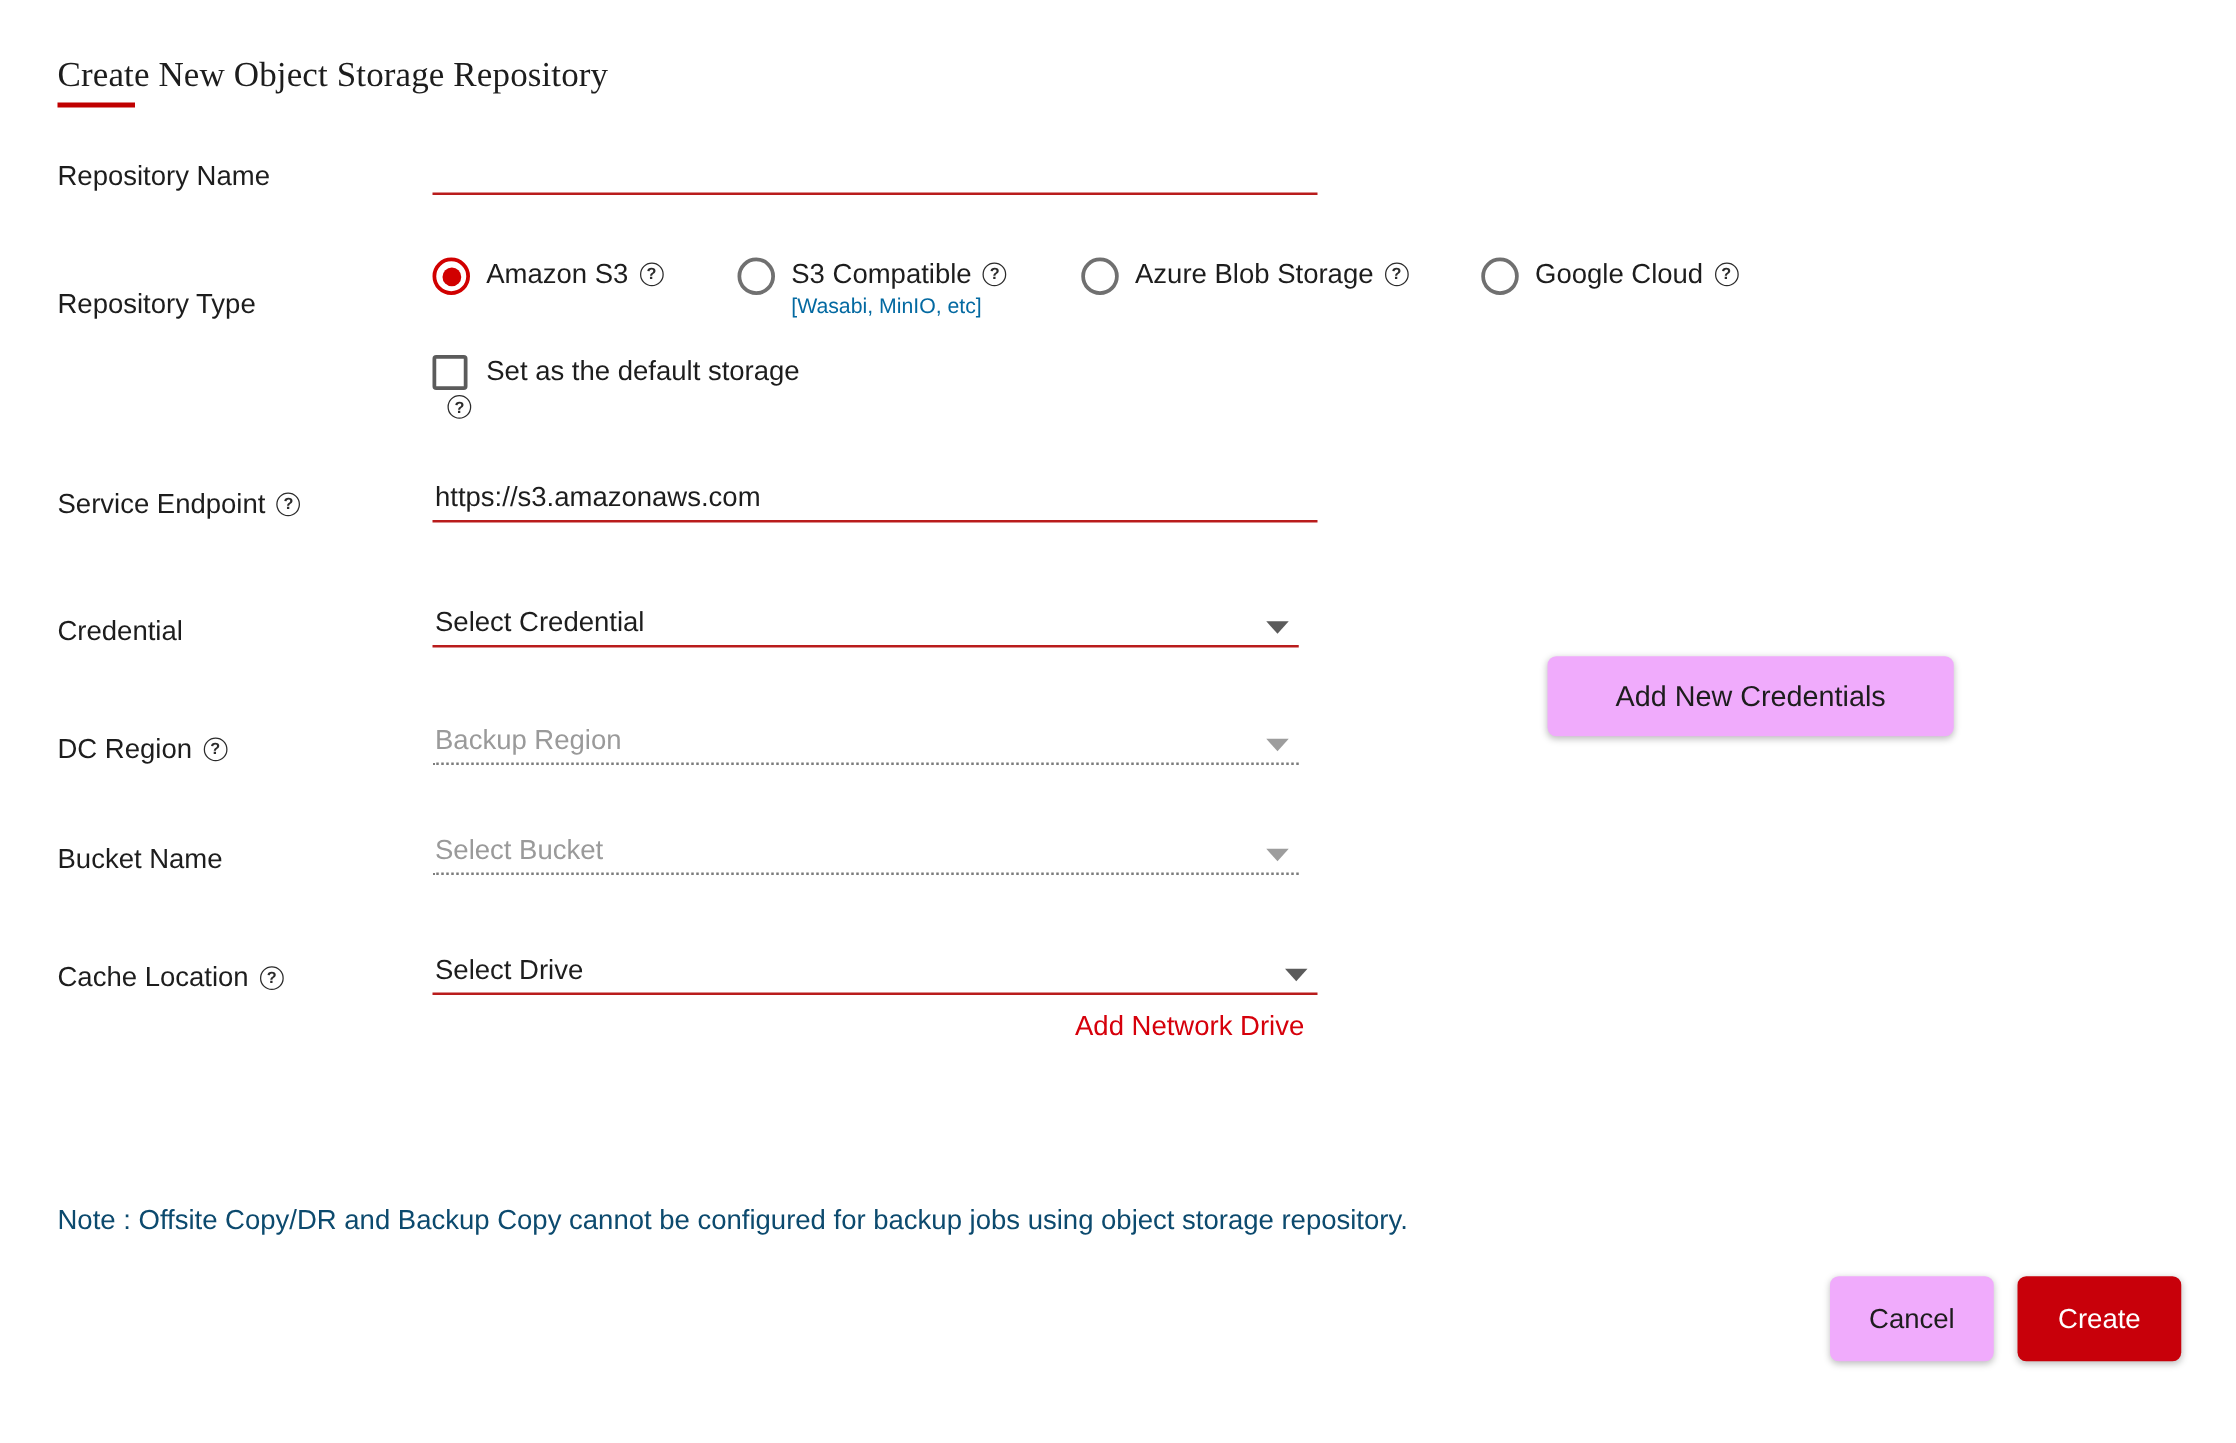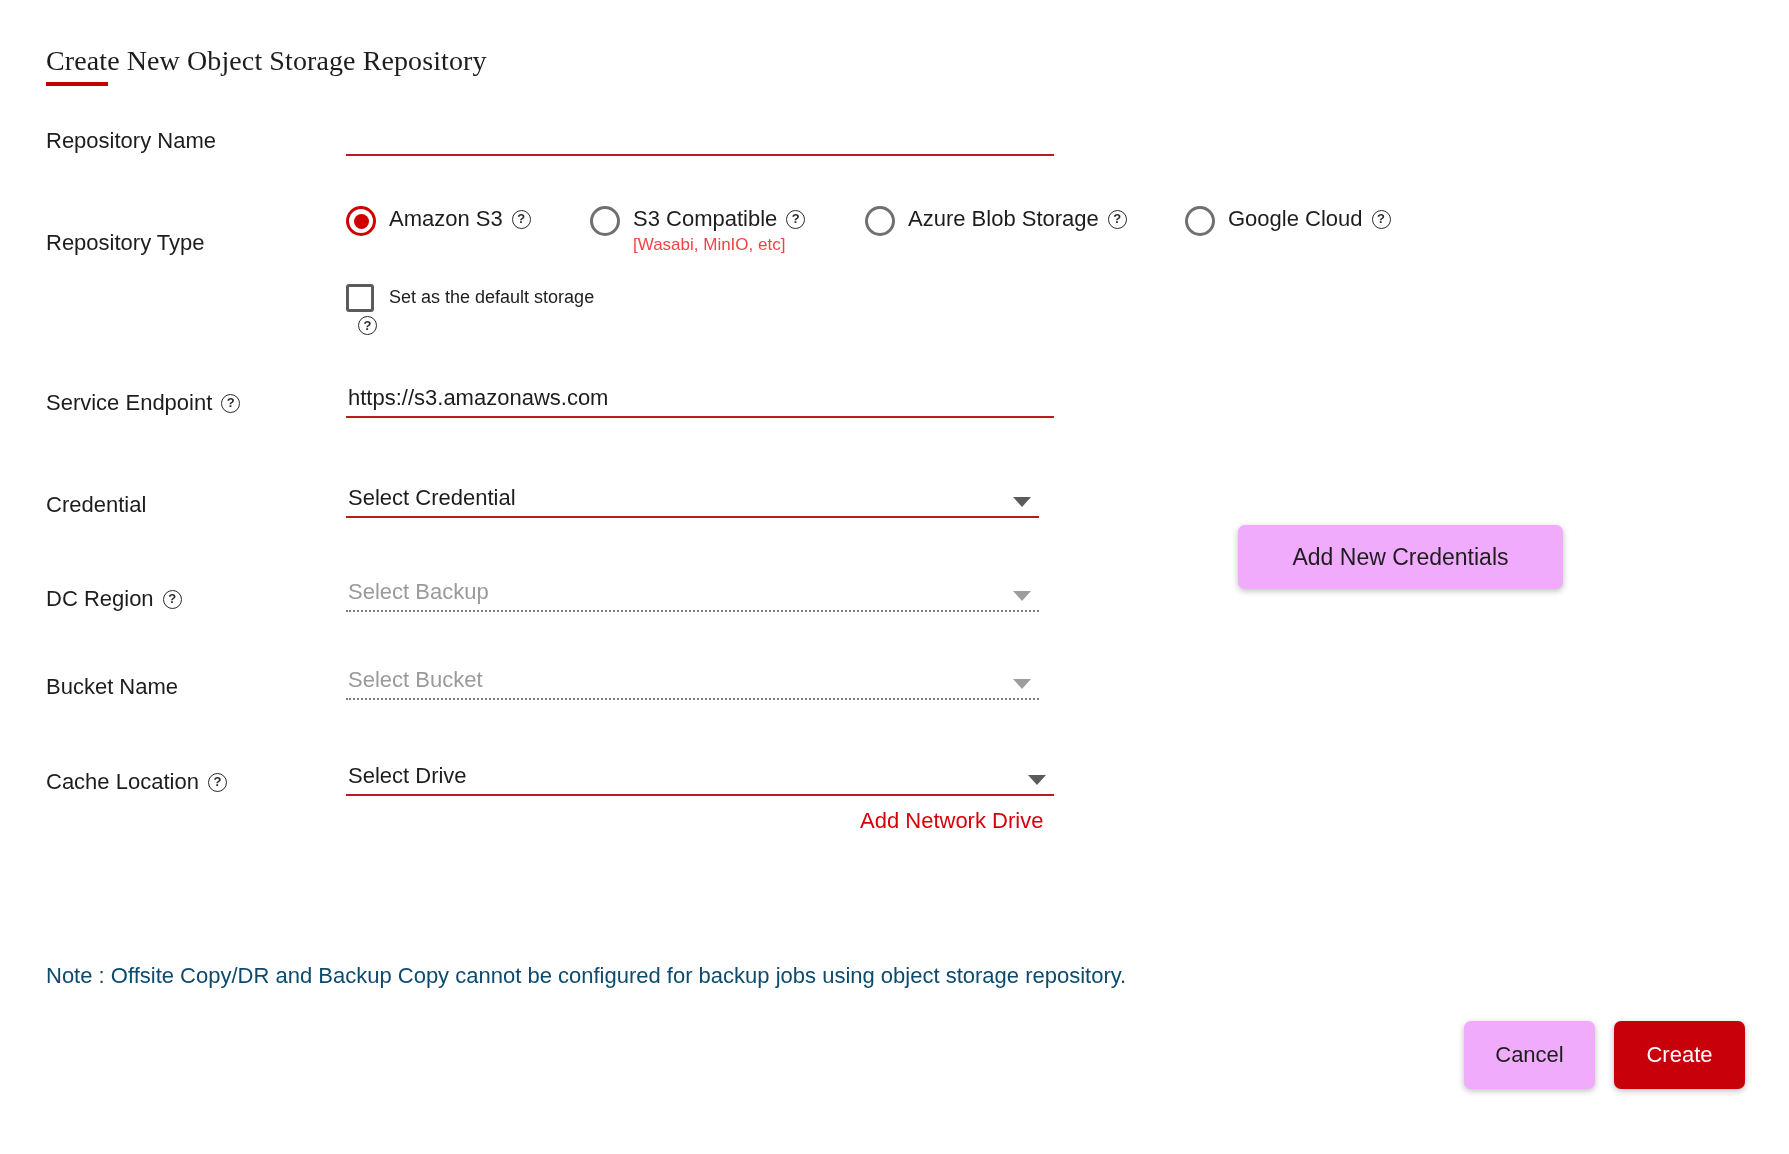--- a/index.html
+++ b/index.html
@@ -159,21 +159,21 @@
     line-height: 30px;
     color: #1d1d1d;
     white-space: nowrap;
     display: flex;
     align-items: center;
     gap: 9px;
   }
   .radio-sublabel {
     font-size: 17px;
     line-height: 22px;
-    color: #ef4444;
+    color: #0369a1;
     margin-top: 2px;
     white-space: nowrap;
   }
 
   
   .check-row {
     position: absolute;
     left: 346px;
     top: 282px;
     display: flex;
@@ -183,21 +183,21 @@
     width: 28px;
     height: 28px;
     border: 3px solid #5b5b5b;
     border-radius: 3px;
     background: #fff;
     flex: 0 0 auto;
     margin-top: 2px;
   }
   .check-text {
     margin-left: 15px;
-    font-size: 18px;
+    font-size: 22px;
     line-height: 30px;
     color: #1d1d1d;
     white-space: nowrap;
   }
   .check-help {
     position: absolute;
     left: 358px;
     top: 316px;
   }
 
@@ -354,21 +354,21 @@
     <span class="caret"></span>
   </div>
 
   <button class="btn btn-white" id="add-credentials-btn">Add New Credentials</button>
 
   <div class="field-label" style="top:586px;">
     <span>DC Region</span>
     <span class="help-icon">?</span>
   </div>
   <div class="u-input dotted" style="left:346px; top:578px; width:693px;">
-    <span class="val placeholder">Select Backup</span>
+    <span class="val placeholder">Backup Region</span>
     <span class="caret light"></span>
   </div>
 
   <div class="field-label" style="top:674px;">
     <span>Bucket Name</span>
   </div>
   <div class="u-input dotted" style="left:346px; top:666px; width:693px;">
     <span class="val placeholder">Select Bucket</span>
     <span class="caret light"></span>
   </div>

